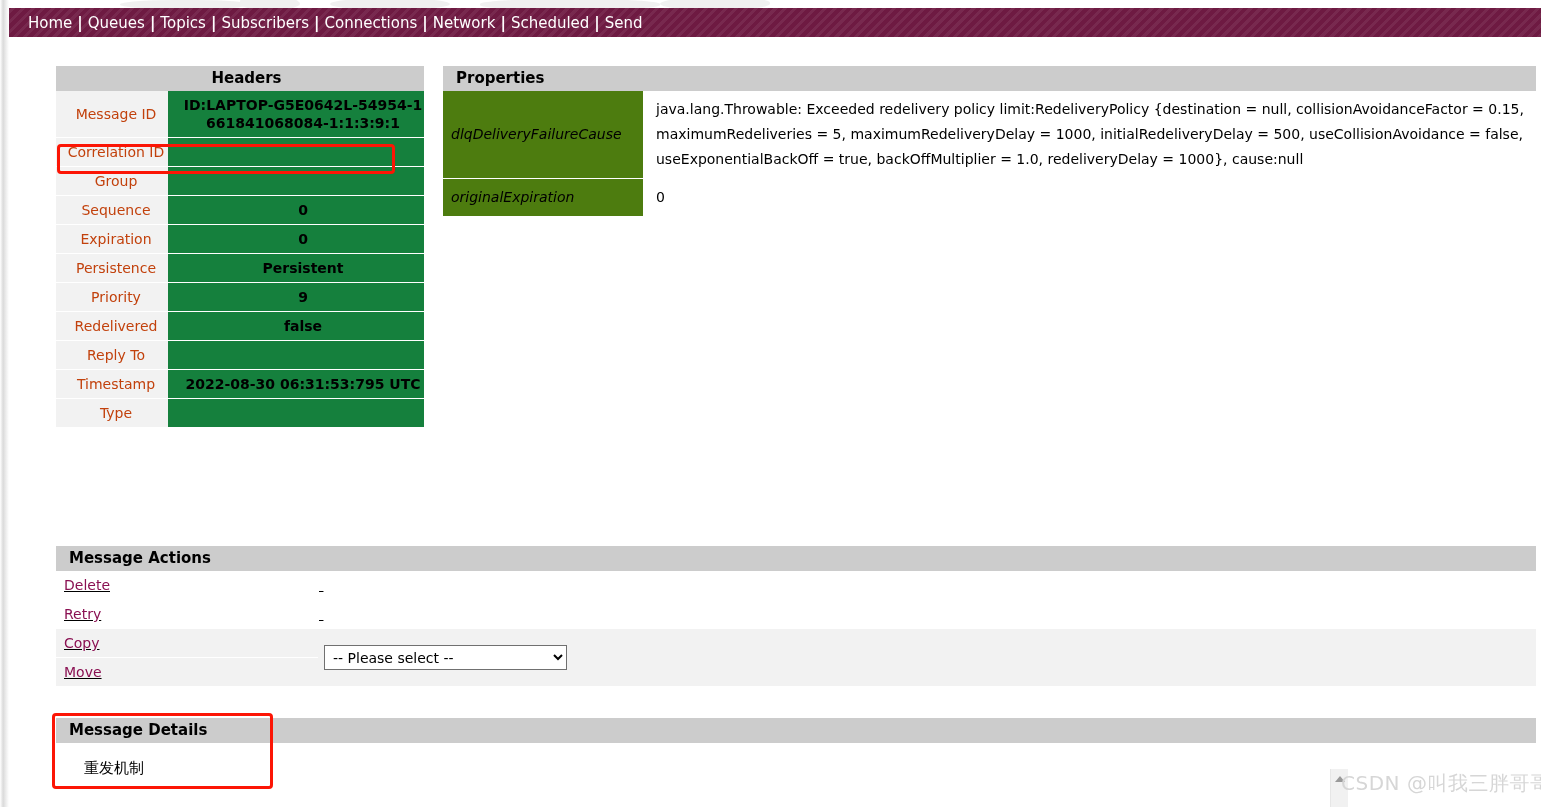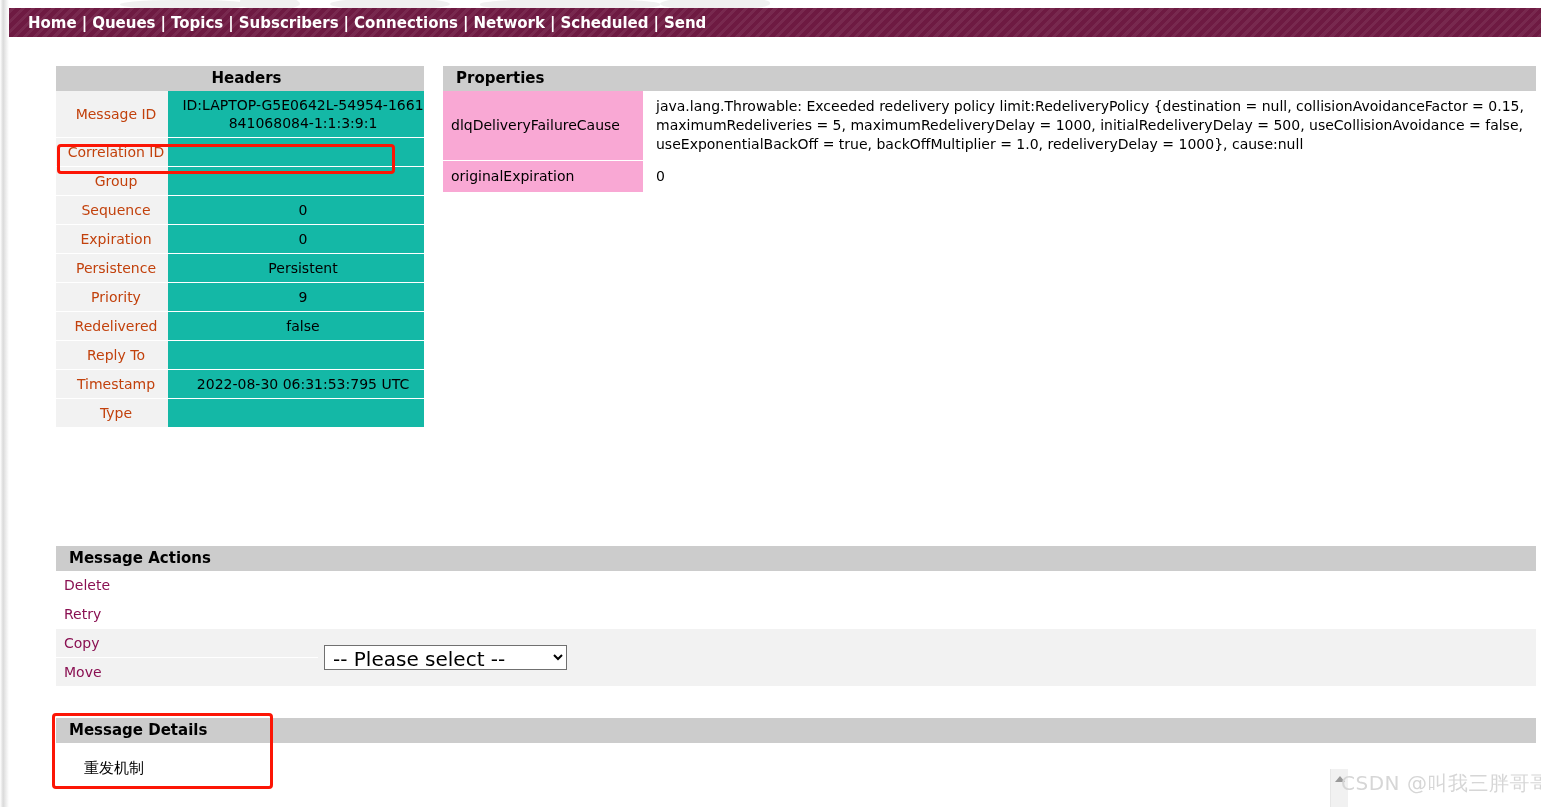--- a/index.html
+++ b/index.html
@@ -59,21 +59,21 @@
       rgba(255,255,255,0.0) 7px
     );
     display: flex;
     align-items: center;
     box-sizing: border-box;
     padding-left: 19px;
     z-index: 6;
   }
   .nav-link {
     color: #ffffff;
-    font-weight: bold;
+    font-weight: normal;
     font-size: 15px;
     text-decoration: none;
     cursor: pointer;
     white-space: nowrap;
   }
   .nav-sep {
     color: #ffffff;
     font-weight: bold;
     font-size: 15px;
     margin: 0 5px;
@@ -111,64 +111,67 @@
     font-size: 14px;
     line-height: 18px;
     border-bottom: 1px solid #ffffff;
   }
   table.kv td.k {
     background: #f2f2f2;
     width: 104px;
     color: #c2410c;
   }
   table.kv td.v {
-    background: #14b8a6;
+    background: #15803d;
     color: #000000;
     padding-left: 14px;
     word-break: break-all;
+    font-weight: bold;
   }
 
   
   #properties-panel {
     position: absolute;
     left: 443px; top: 66px;
     width: 1093px;
   }
   table.props {
     border-collapse: collapse;
     width: 100%;
     table-layout: fixed;
   }
   table.props td {
     vertical-align: middle;
     padding: 6px 0 6px 8px;
     font-size: 14px;
-    line-height: 19px;
+    line-height: 25px;
     border-bottom: 1px solid #ffffff;
   }
   table.props td.k {
-    background: #f9a8d4;
+    background: #4d7c0f;
     width: 192px;
+    font-style: italic;
   }
   table.props td.v {
     background: #ffffff;
     padding-left: 13px;
     white-space: pre-line;
   }
 
   
   #actions-panel {
     position: absolute;
     left: 56px; top: 546px;
     width: 1480px;
   }
   table.actions {
     border-collapse: collapse;
     width: 100%;
     table-layout: fixed;
+    text-decoration: underline;
   }
   table.actions td {
     vertical-align: middle;
     font-size: 14px;
     border-bottom: 1px solid #ffffff;
   }
   td.act-link {
     width: 254px;
     padding: 6px 0 6px 8px;
     background: #ffffff;
@@ -182,21 +185,21 @@
     font-size: 14px;
   }
   .select-cell {
     background: #f2f2f2;
     padding: 0 0 0 6px;
     vertical-align: middle;
   }
   select.queue-select {
     width: 243px;
     height: 25px;
-    font-size: 20px;
+    font-size: 14px;
     font-family: "DejaVu Sans", "Liberation Sans", sans-serif;
     border: 1px solid #707070;
     background: #ffffff;
     color: #000000;
     padding-left: 4px;
     box-sizing: border-box;
   }
 
   
   #details-panel {

